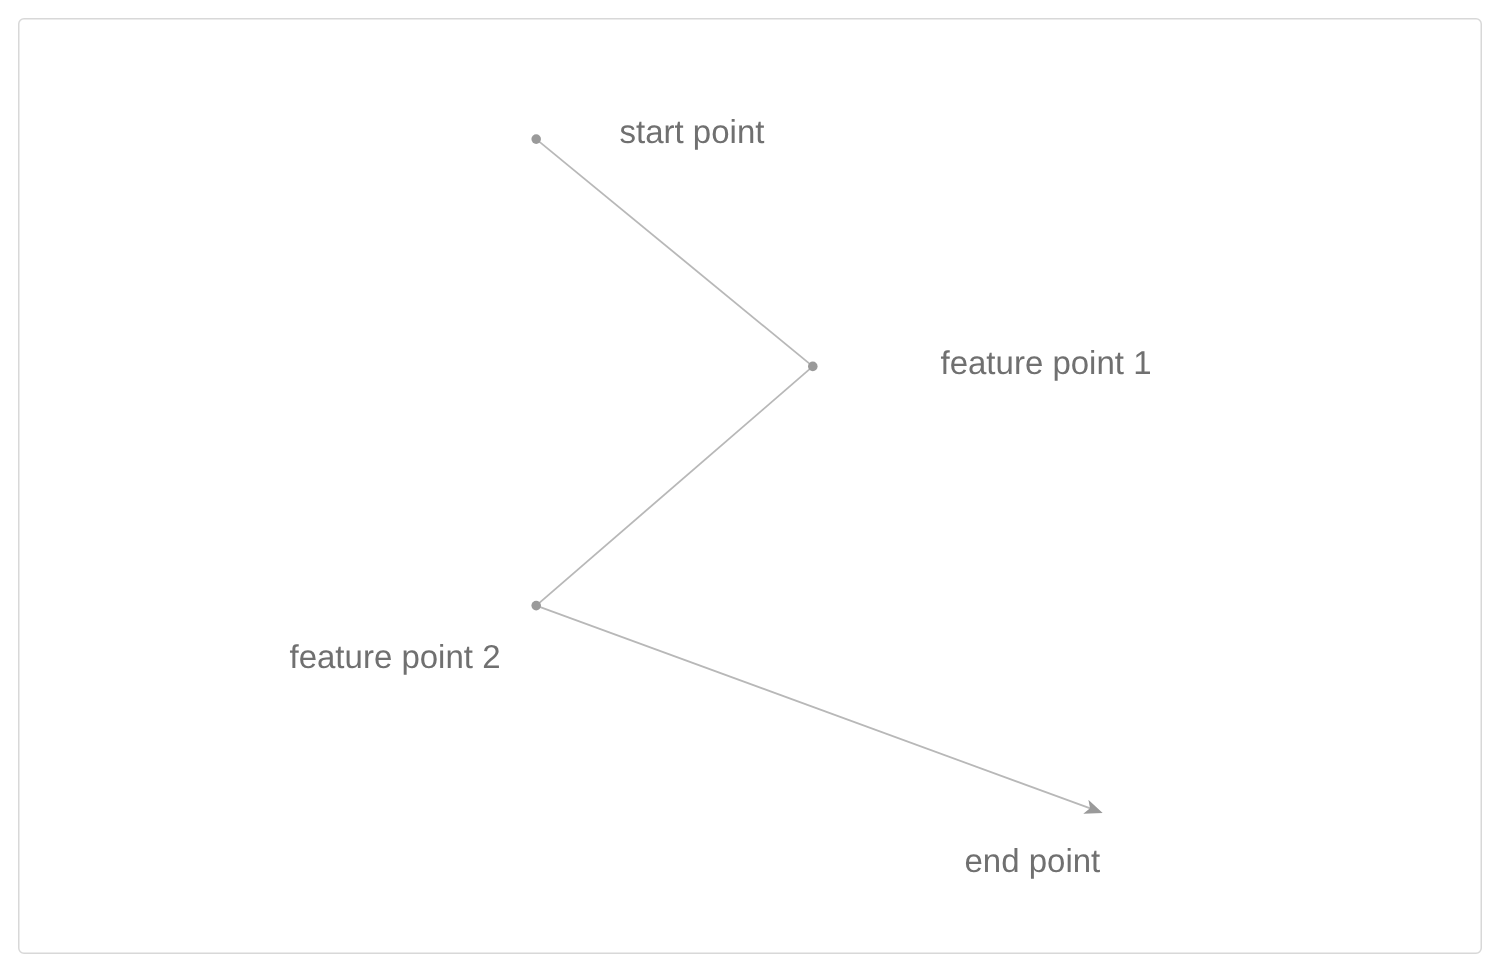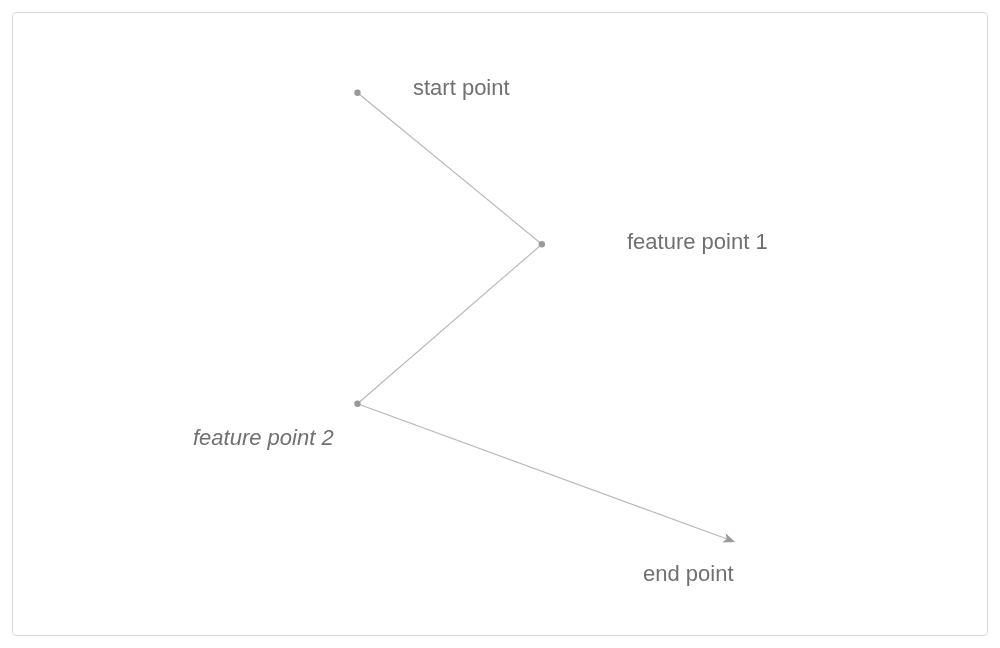--- a/index.html
+++ b/index.html
@@ -53,15 +53,15 @@
       </g>
     <g id="points-group">
         <circle cx="345" cy="80" r="3.2" fill="#9a9a9a"></circle>
         <circle cx="530" cy="232" r="3.2" fill="#9a9a9a"></circle>
         <circle cx="345" cy="392" r="3.2" fill="#9a9a9a"></circle>
       </g>
   </svg>
 
   <div class="point-label" id="label-0" style="left: 400px; top: 62px;">start point</div>
   <div class="point-label" id="label-1" style="left: 574px; top: 216px; margin-left: 40px;">feature point 1</div>
-  <div class="point-label" id="label-2" style="left: 180px; top: 412px; font-style: italic;">feature point 2</div>
+  <div class="point-label" id="label-2" style="left: 180px; top: 412px;">feature point 2</div>
   <div class="point-label" id="label-3" style="left: 630px; top: 548px; text-align: center;">end point</div>
 </div>
 
 </body></html>

